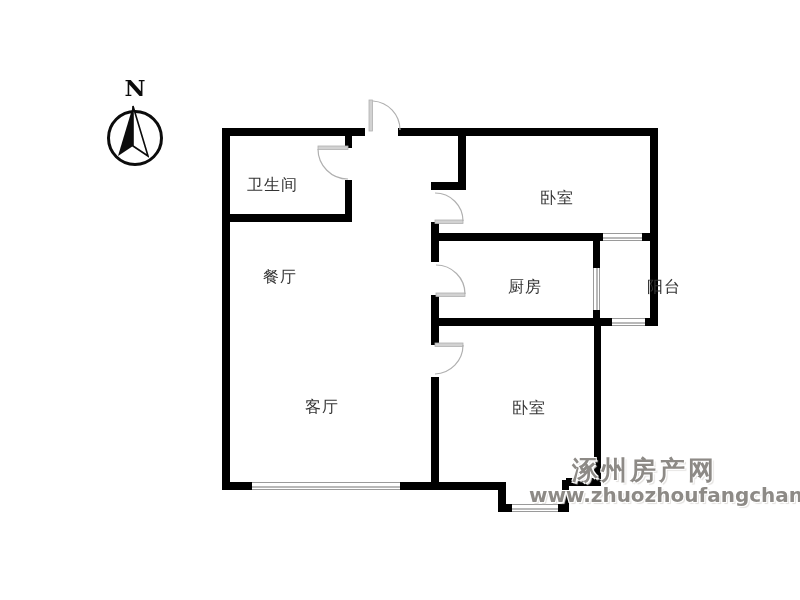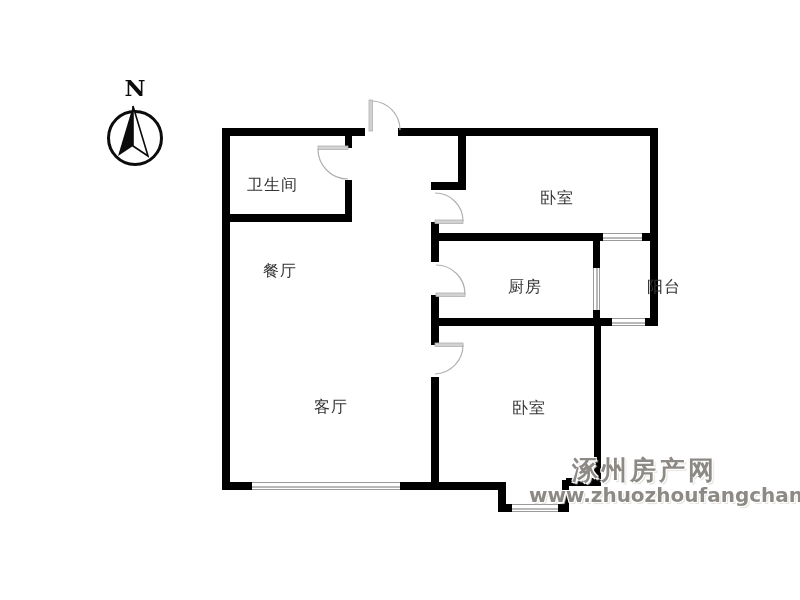--- a/index.html
+++ b/index.html
@@ -93,22 +93,22 @@
     <path class="door-arc" d="M 463 221 A 28 28 0 0 0 435 193"></path>
 
     <rect class="door-leaf" x="436" y="293" width="29" height="3.5"></rect>
     <path class="door-arc" d="M 465 294 A 29 29 0 0 0 436 265"></path>
 
     <rect class="door-leaf" x="435" y="343" width="28" height="3.5"></rect>
     <path class="door-arc" d="M 463 345 A 29 29 0 0 1 435 374"></path>
   </svg>
 
   <span class="room-label" style="left:247px;top:175px">卫生间</span>
-  <span class="room-label" style="left:263px;top:261px">餐厅</span>
-  <span class="room-label" style="left:314px;top:397px">客厅</span>
+  <span class="room-label" style="left:263px;top:267px">餐厅</span>
+  <span class="room-label" style="left:305px;top:397px">客厅</span>
   <span class="room-label" style="left:508px;top:277px">厨房</span>
   <span class="room-label" style="left:647px;top:277px">阳台</span>
   <span class="room-label" style="left:540px;top:188px">卧室</span>
   <span class="room-label" style="left:512px;top:398px">卧室</span>
 
   <div id="watermark">
     <span class="wm-line1">涿州房产网</span>
     <span class="wm-line2">www.zhuozhoufangchan.com</span>
   </div>
 

